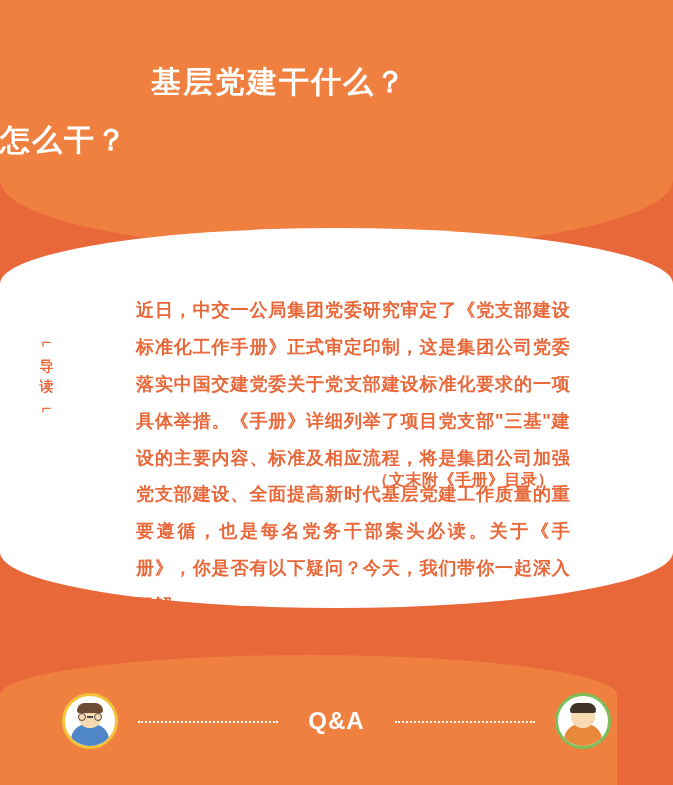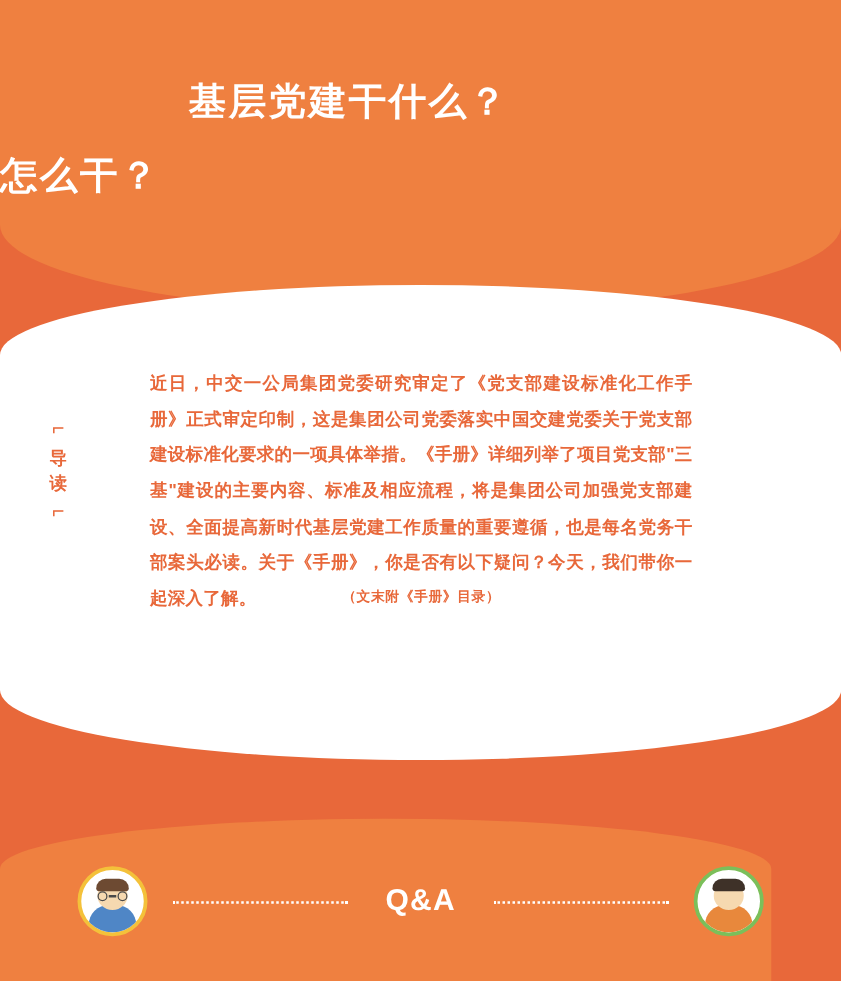--- a/index.html
+++ b/index.html
@@ -95,37 +95,37 @@
   .daodu .bracket-top { margin-bottom: 6px; }
   .daodu .bracket-bot { margin-top: 6px; }
   .daodu .ch {
     display: block;
   }
 
   
   .body-text {
     position: absolute;
     top: 292px;
-    left: 120px;
+    left: 136px;
     width: 434px;
     color: #e8683a;
-    font-size: 14px;
+    font-size: 18px;
     font-weight: bold;
     line-height: 2.05;
     text-align: justify;
     letter-spacing: 0.2px;
   }
   .note {
     position: absolute;
     top: 470px;
     left: 120px;
     width: 434px;
-    text-align: center;
-    color: #e8683a;
-    font-size: 11px;
+    text-align: right;
+    color: #e8683a;
+    font-size: 16px;
     font-weight: bold;
     letter-spacing: 0.5px;
   }
 
   
   .bottom {
     position: absolute;
     bottom: 0;
     left: 0;
     width: 617px;

